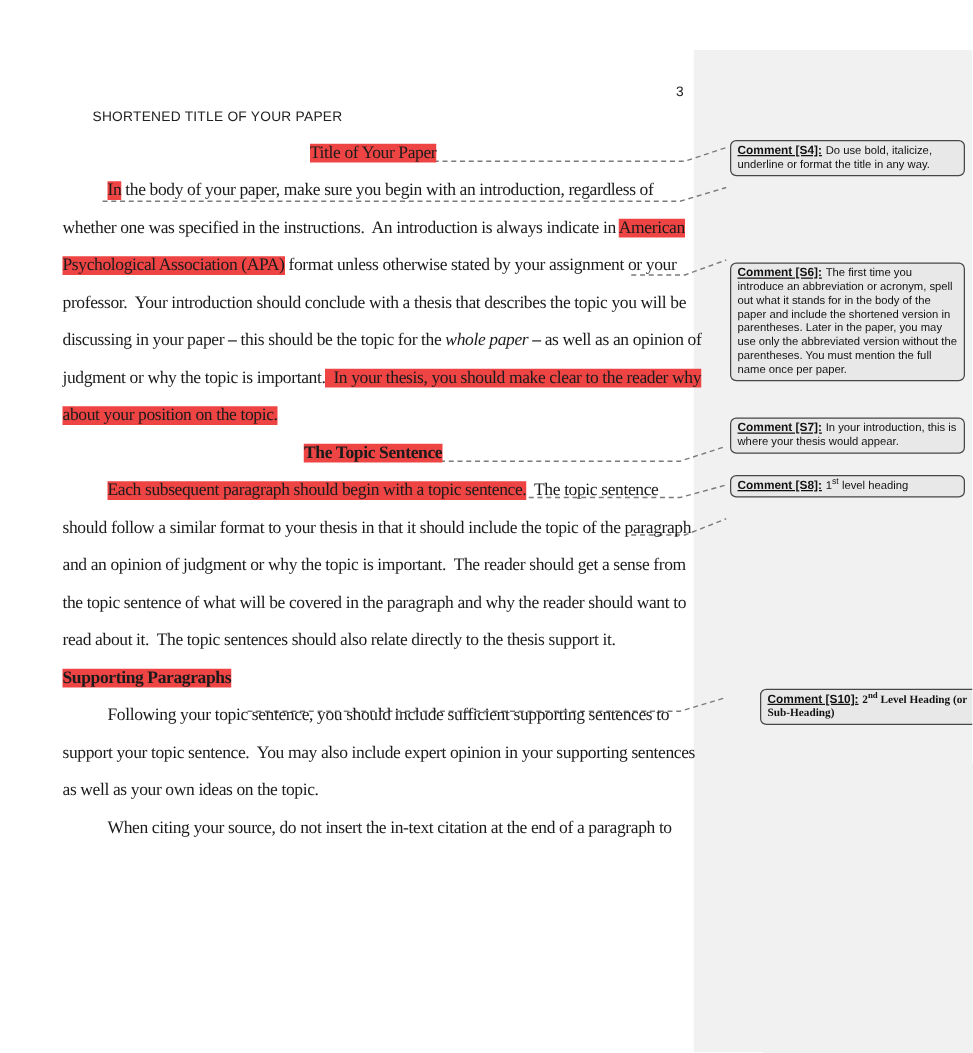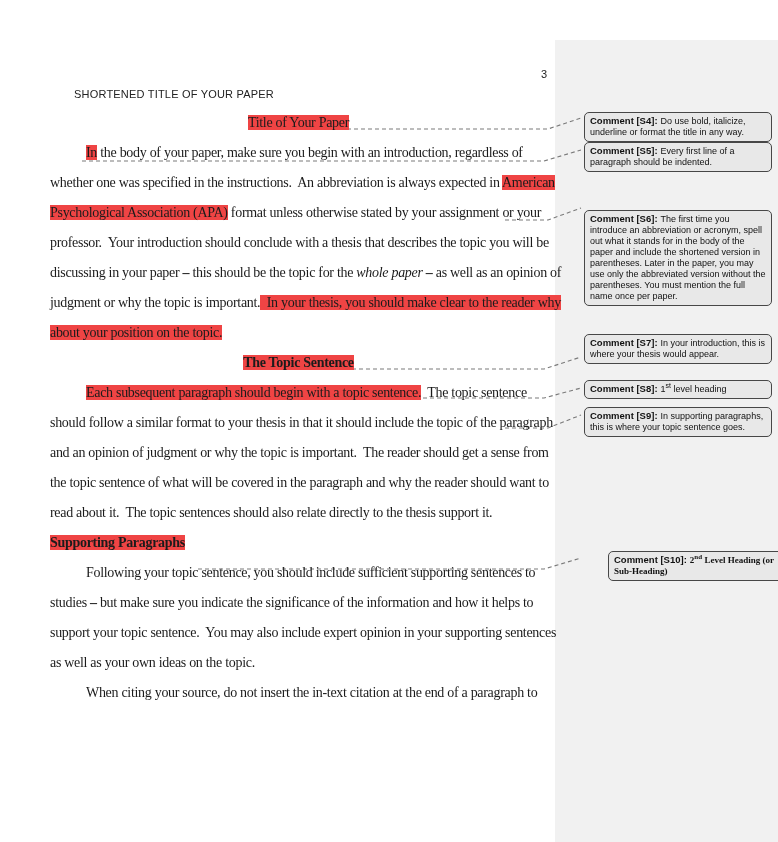--- a/index.html
+++ b/index.html
@@ -14,21 +14,21 @@
   .body-col{position:absolute;left:50px;top:108px;width:497px;}
   .ln{height:30px;line-height:30px;font-size:14px;letter-spacing:-0.3px;white-space:pre;}
   .ctr{text-align:center;}
   .ind{padding-left:36px;}
   .hl{background:#ef4444;}
   .b{font-weight:bold;}
   .i{font-style:italic;margin-top:34px;}
   .comment{position:absolute;left:584px;width:188px;box-sizing:border-box;background:#e8e8e8;
            border:1.5px solid #474747;border-radius:5px;padding:2px 5px 3px 5px;
            font-family:"Liberation Sans",sans-serif;font-size:9px;line-height:11px;color:#111;}
-  .clabel{font-weight:bold;font-size:9.5px;margin-right:3px;}
+  .clabel{font-weight:bold;font-size:9.5px;margin-right:3px;text-decoration:underline;}
   .ctext sup{font-size:7px;line-height:0;}
   .ctext.serifbold{font-family:"Liberation Serif",serif;font-weight:bold;}
   .c1{top:112px;} .c2{top:142px;} .c3{top:210px;} .c4{top:334px;}
   .c5{top:380px;} .c6{top:407px;} .c7{top:551px;margin-left:24px;}
 </style>
 </head>
 <body>
 
 <div class="page">
 
@@ -45,55 +45,48 @@
       <polyline points="198,569 544,569 581,558"></polyline>
     </g>
   </svg>
 
   <div class="pagenum">3</div>
   <div class="running-head">SHORTENED TITLE OF YOUR PAPER</div>
 
   <div class="body-col">
     <div class="ln ctr"><span class="hl">Title of Your Paper</span></div>
     <div class="ln ind"><span class="hl">In</span><span> the body of your paper, make sure you begin with an introduction, regardless of</span></div>
-    <div class="ln"><span>whether one was specified in the instructions.  An abbreviation is always expected in </span><span class="hl">American</span></div>
+    <div class="ln"><span>whether one was specified in the instructions.  An introduction is always indicate in </span><span class="hl">American</span></div>
     <div class="ln"><span class="hl">Psychological Association (APA)</span><span> format unless otherwise stated by your assignment or your</span></div>
     <div class="ln"><span>professor.  Your introduction should conclude with a thesis that describes the topic you will be</span></div>
     <div class="ln"><span>discussing in your paper </span><span class="b">–</span><span> this should be the topic for the </span><span class="i">whole paper</span><span> </span><span class="b">–</span><span> as well as an opinion of</span></div>
     <div class="ln"><span>judgment or why the topic is important.</span><span class="hl">  In your thesis, you should make clear to the reader why</span></div>
     <div class="ln"><span class="hl">about your position on the topic.</span></div>
     <div class="ln ctr"><span class="hl b">The Topic Sentence</span></div>
     <div class="ln ind"><span class="hl">Each subsequent paragraph should begin with a topic sentence.</span><span>  The topic sentence</span></div>
     <div class="ln"><span>should follow a similar format to your thesis in that it should include the topic of the paragraph</span></div>
     <div class="ln"><span>and an opinion of judgment or why the topic is important.  The reader should get a sense from</span></div>
     <div class="ln"><span>the topic sentence of what will be covered in the paragraph and why the reader should want to</span></div>
     <div class="ln"><span>read about it.  The topic sentences should also relate directly to the thesis support it.</span></div>
     <div class="ln"><span class="hl b">Supporting Paragraphs</span></div>
     <div class="ln ind"><span>Following your topic sentence, you should include sufficient supporting sentences to</span></div>
-    <div class="ln"><span>studies </span><span class="b">–</span><span> but make sure you indicate the significance of the information and how it helps to</span></div>
     <div class="ln"><span>support your topic sentence.  You may also include expert opinion in your supporting sentences</span></div>
     <div class="ln"><span>as well as your own ideas on the topic.</span></div>
     <div class="ln ind"><span>When citing your source, do not insert the in-text citation at the end of a paragraph to</span></div>
   </div>
 
   <div class="comment c1">
     <span class="clabel">Comment [S4]:</span><span class="ctext">Do use bold, italicize, underline or format the title in any way.</span>
-  </div>
-  <div class="comment c2">
-    <span class="clabel">Comment [S5]:</span><span class="ctext">Every first line of a paragraph should be indented.</span>
   </div>
   <div class="comment c3">
     <span class="clabel">Comment [S6]:</span><span class="ctext">The first time you introduce an abbreviation or acronym, spell out what it stands for in the body of the paper and include the shortened version in parentheses.  Later in the paper, you may use only the abbreviated version without the parentheses.  You must mention the full name once per paper.</span>
   </div>
   <div class="comment c4">
     <span class="clabel">Comment [S7]:</span><span class="ctext">In your introduction, this is where your thesis would appear.</span>
   </div>
   <div class="comment c5">
     <span class="clabel">Comment [S8]:</span><span class="ctext"><span>1</span><sup>st</sup><span> level heading</span></span>
   </div>
-  <div class="comment c6">
-    <span class="clabel">Comment [S9]:</span><span class="ctext">In supporting paragraphs, this is where your topic sentence goes.</span>
-  </div>
   <div class="comment c7">
     <span class="clabel">Comment [S10]:</span><span class="ctext serifbold"><span>2</span><sup>nd</sup><span> Level Heading (or Sub-Heading)</span></span>
   </div>
 
 </div>
 
 </body></html>

